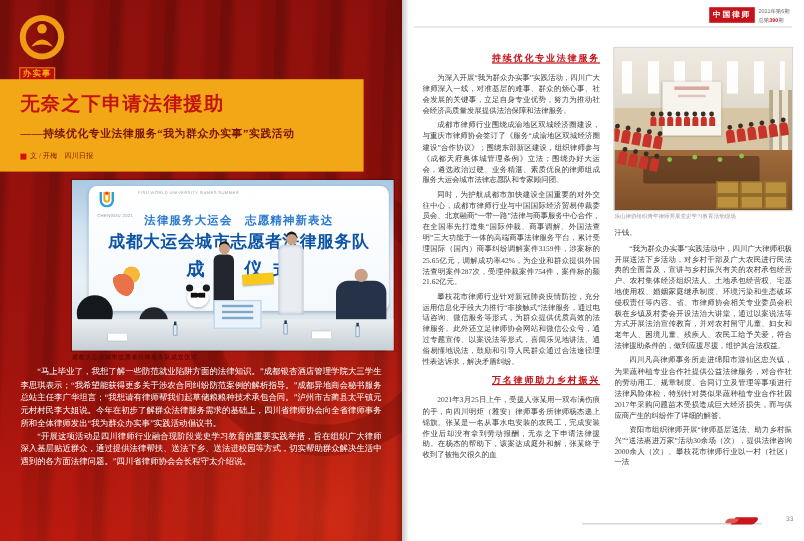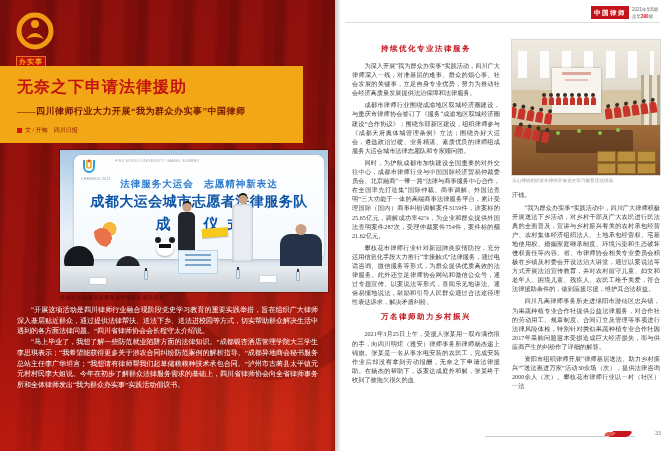--- a/index.html
+++ b/index.html
@@ -90,22 +90,22 @@
   .spine{ position:absolute; left:329px; top:0; width:12px; height:451px;
     background:linear-gradient(90deg, rgba(0,0,0,0), rgba(0,0,0,.22) 50%, rgba(0,0,0,0)); z-index:5; }
   .masthead-line{ position:absolute; left:10px; right:10px; top:22px; height:1px; background:#ddd; }
   .masthead{ position:absolute; right:12px; top:6px; display:flex; gap:3px; align-items:flex-start; }
   .masthead-logo{ background:#c4131b; color:#fff; font-size:6.5px; font-weight:bold; padding:3px 3px;
     letter-spacing:1.5px; font-family:"Liberation Sans",sans-serif; line-height:1.1; }
   .issue{ font-size:4.5px; color:#666; line-height:1.6; font-family:"Liberation Sans",sans-serif; }
   .issue .num{ color:#c4131b; font-weight:bold; }
   .col-l{ position:absolute; left:17px; top:38px; width:148px; }
   .col-r{ position:absolute; left:177px; top:40px; width:148px; }
-  .h-red{ color:#c3121a; font-weight:bold; font-size:7.5px; text-align:center; letter-spacing:1.5px;
-    margin:6px 0 7px; font-family:"Liberation Sans",sans-serif; }
+  .h-red{ color:#c3121a; font-weight:bold; font-size:7.5px; text-align:right; letter-spacing:1.5px;
+    margin:6px 0 7px; font-family:"Liberation Sans",sans-serif;text-decoration:underline; }
   .body-p{ font-size:6.2px; line-height:9.1px; color:#3c3c3c; text-align:justify; text-indent:2em; margin-bottom:3px; }
   .cont{ text-indent:0; }
   
   .photo2{ position:relative; width:148px; height:135px; overflow:hidden; background:#e7e0d4; box-shadow:0 0 0 1px rgba(0,0,0,.15); }
   .ceiling{ position:absolute; left:0; top:0; width:100%; height:37%;
     background:linear-gradient(180deg,#f0ebe2,#e0d9cc); }
   .lights{ position:absolute; left:4%; top:8%; width:92%; height:20%;
     background:repeating-linear-gradient(90deg, rgba(255,255,255,.95) 0 9px, rgba(255,255,255,0) 9px 22px); }
   .backwall{ position:absolute; left:0; top:37%; width:100%; height:26%; background:#d6c6a6; }
   .screen{ position:absolute; left:27%; top:21%; width:33%; height:33%; background:#f7f4ed; box-shadow:0 0 2px rgba(0,0,0,.3); }
@@ -151,21 +151,21 @@
         <path d="M11 28 Q20 16 29 28 Q20 24 11 28 Z" fill="#ef9b13"></path>
       </svg>
     </div>
     <div class="stamps">
       <div class="stamp">办实事</div>
       <div class="stamp">开新局</div>
     </div>
 
     <div class="gold-box">
       <div class="article-title">无奈之下申请法律援助</div>
-      <div class="article-subtitle">——四川律师行业大力开展“我为群众办实事”中国律师</div>
+      <div class="article-subtitle">——持续优化专业法律服务“我为群众办实事”实践活动</div>
       <div class="byline">
         <span class="byline-square"></span>
         <span>文 / 开梅　四川日报</span>
       </div>
     </div>
 
     <div class="photo1">
       <div class="backdrop">
         <div class="uni-logo">
           <div>
@@ -209,22 +209,22 @@
         </div>
       <div class="paper" style="left:30px;bottom:8px;"></div>
       <div class="paper" style="left:200px;bottom:10px;"></div>
       <div class="bottle" style="left:84px;bottom:12px;"></div>
       <div class="bottle" style="left:176px;bottom:13px;"></div>
       <div class="bottle" style="left:236px;bottom:11px;"></div>
     </div>
     <div class="caption1">成都大运会城市志愿者法律服务队成立仪式</div>
 
     <div class="left-text">
+      <p>“马上毕业了，我想了解一些防范就业陷阱方面的法律知识。”成都银杏酒店管理学院大三学生李思琪表示；“我希望能获得更多关于涉农合同纠纷防范案例的解析指导。”成都异地商会秘书服务总站主任李广华坦言；“我想请有律师帮我们起草储粮粮种技术承包合同。”泸州市古蔺县太平镇元元村村民李大姐说。今年在初步了解群众法律服务需求的基础上，四川省律师协会向全省律师事务所和全体律师发出“我为群众办实事”实践活动倡议书。</p>
       <p>“开展这项活动是四川律师行业融合现阶段党史学习教育的重要实践举措，旨在组织广大律师深入基层贴近群众，通过提供法律帮扶、送法下乡、送法进校园等方式，切实帮助群众解决生活中遇到的各方面法律问题。”四川省律师协会会长程守太介绍说。</p>
-      <p>“马上毕业了，我想了解一些防范就业陷阱方面的法律知识。”成都银杏酒店管理学院大三学生李思琪表示；“我希望能获得更多关于涉农合同纠纷防范案例的解析指导。”成都异地商会秘书服务总站主任李广华坦言；“我想请有律师帮我们起草储粮粮种技术承包合同。”泸州市古蔺县太平镇元元村村民李大姐说。今年在初步了解群众法律服务需求的基础上，四川省律师协会向全省律师事务所和全体律师发出“我为群众办实事”实践活动倡议书。</p>
     </div>
   </div>
 
   <div class="page-right">
     <div class="masthead">
       <div class="masthead-logo">中国律师</div>
       <div class="issue">
         <div>2021年第6期</div>
         <div><span>总第</span><span class="num">390</span><span>期</span></div>
       </div>

